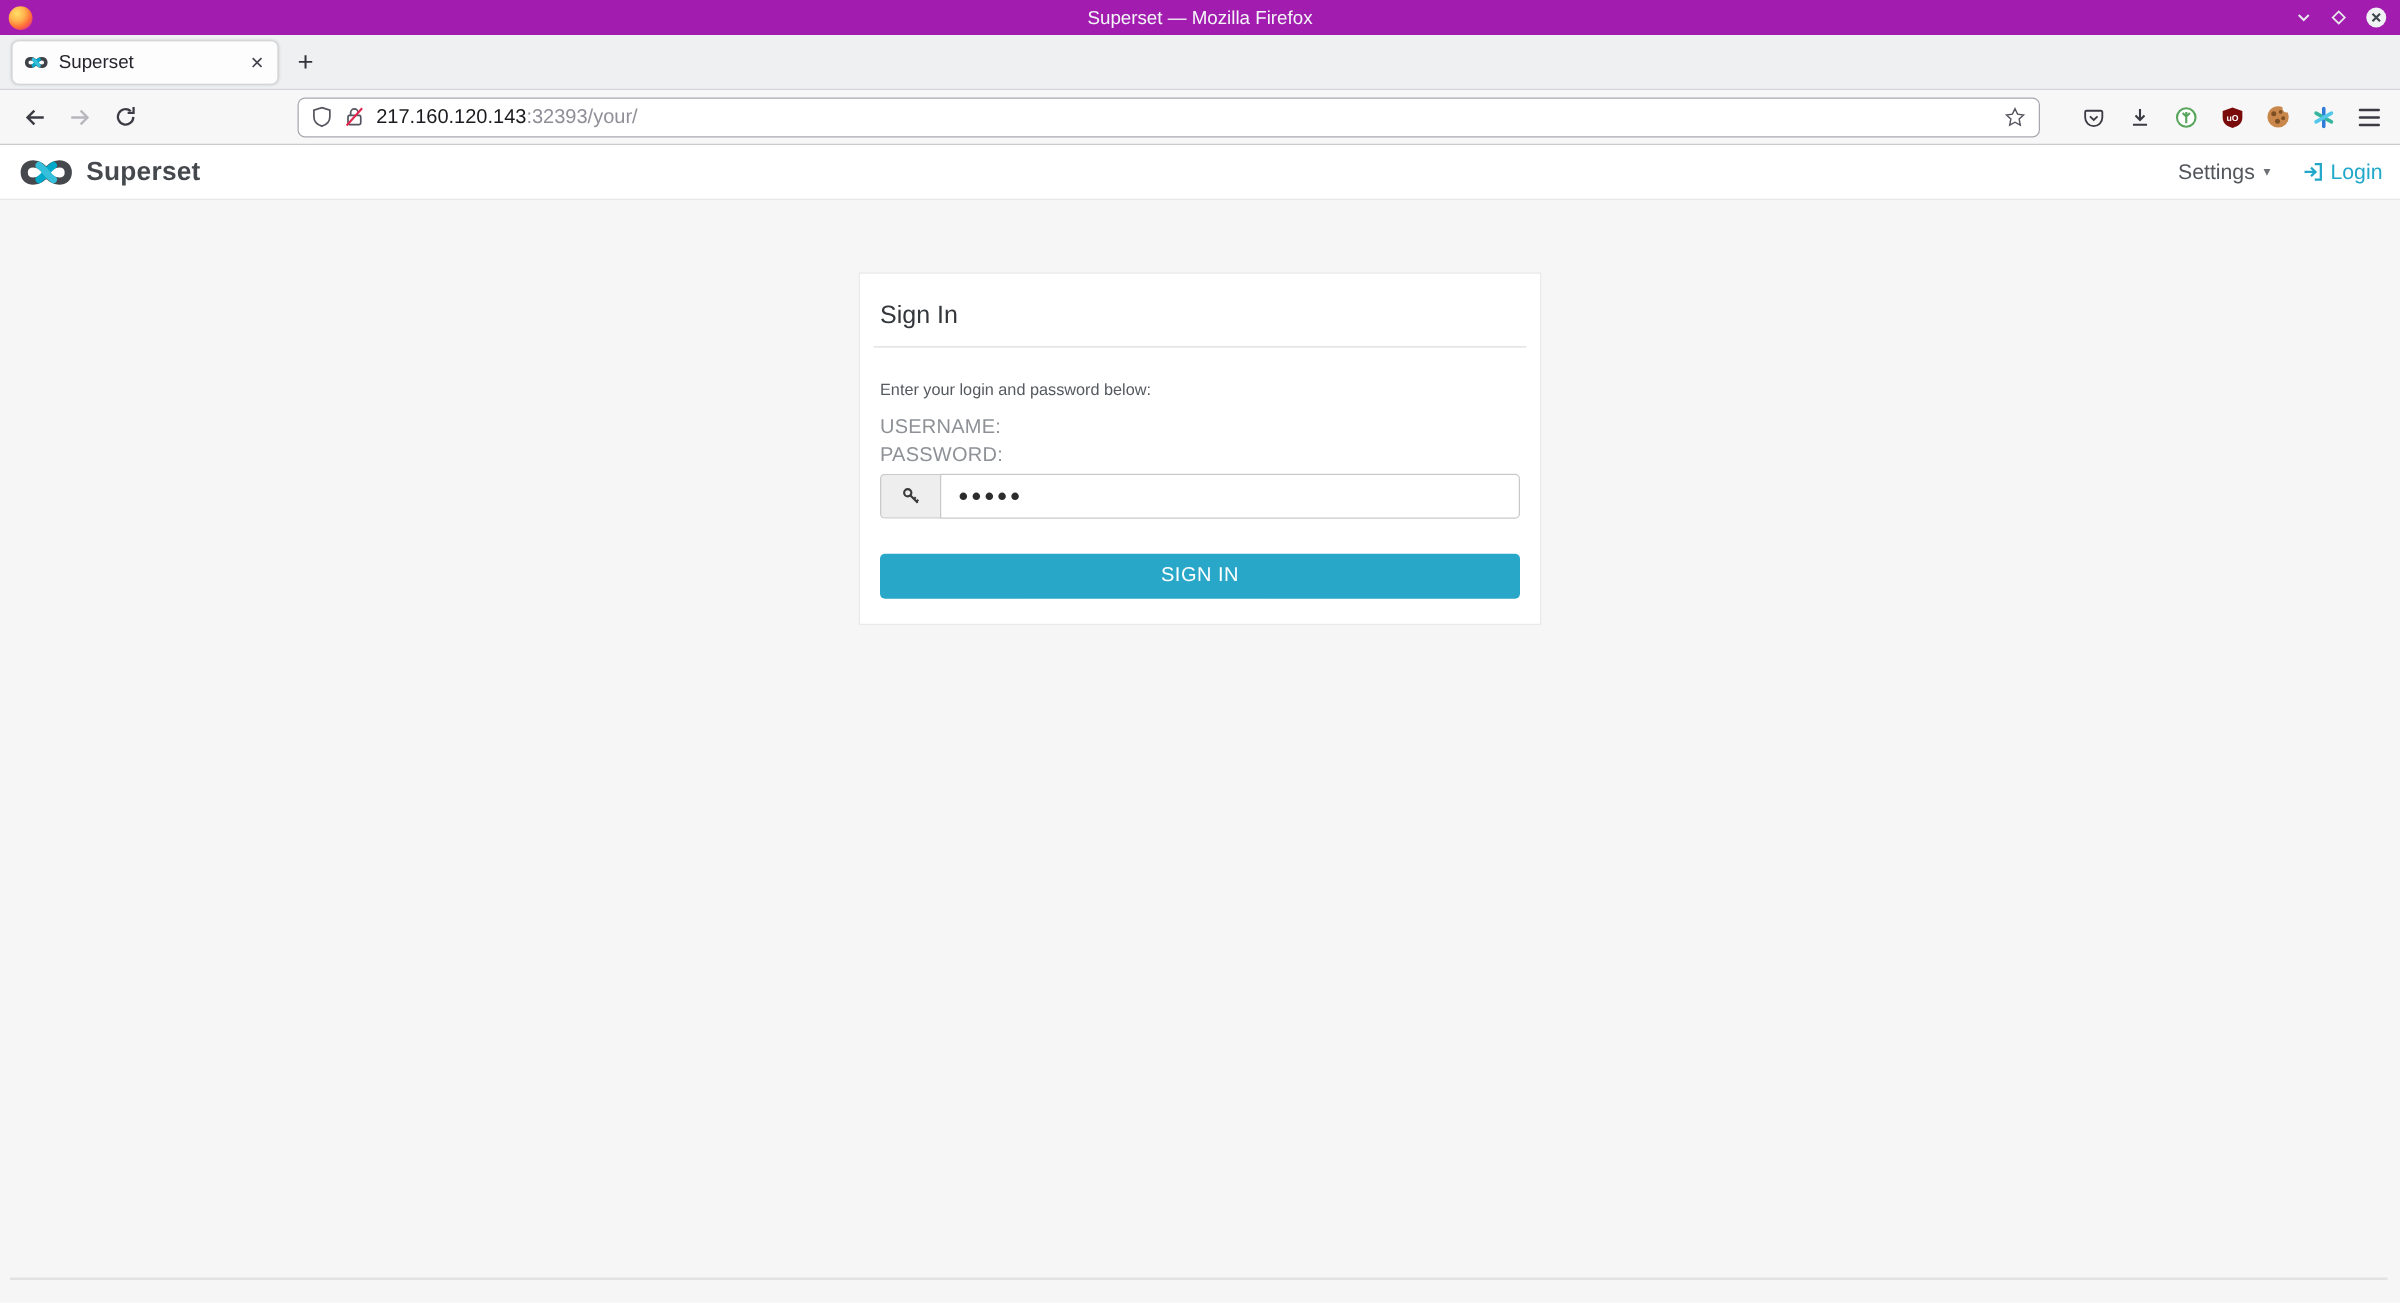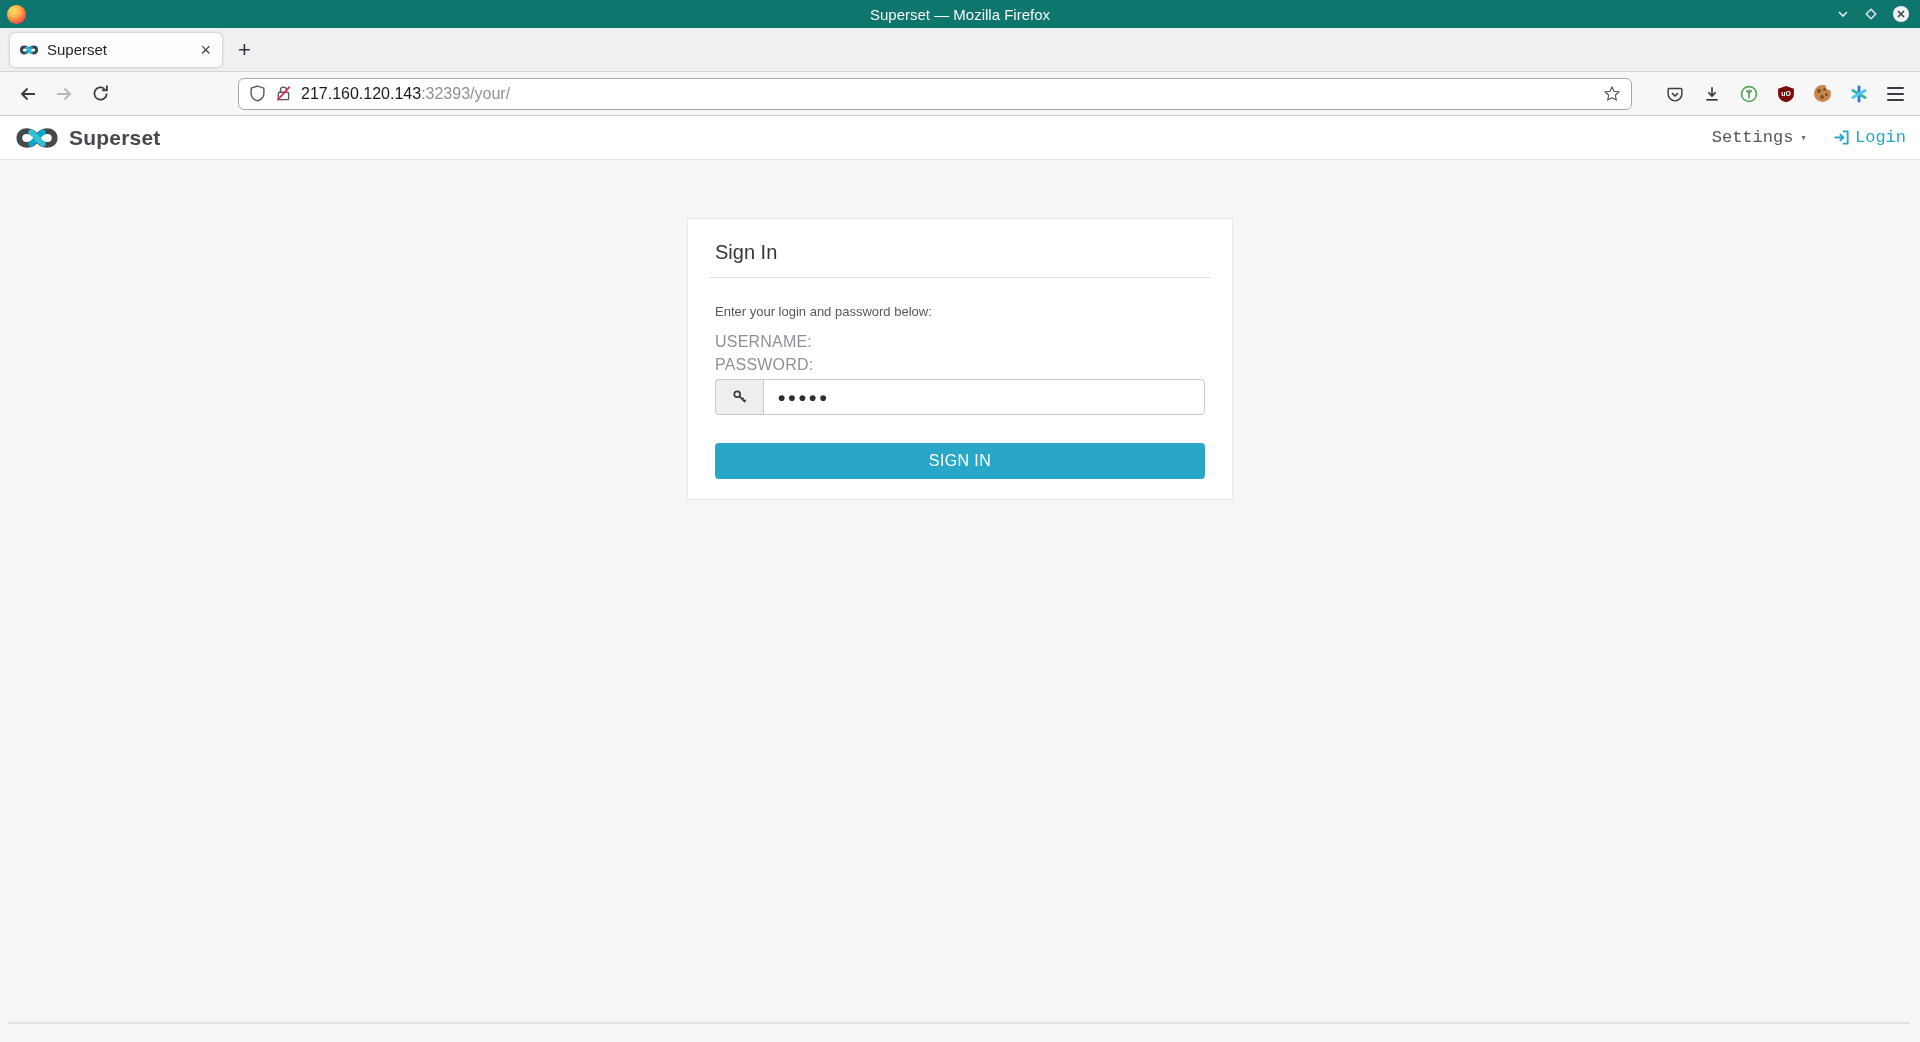--- a/index.html
+++ b/index.html
@@ -1,20 +1,20 @@
 <!DOCTYPE html>
 <html><head>
 <meta charset="utf-8">
 <style>
   * { margin:0; padding:0; box-sizing:border-box; }
   html,body { width:1920px; height:1042px; font-family:"Liberation Sans","DejaVu Sans",sans-serif; }
   .screen { width:1920px; height:1042px; display:flex; flex-direction:column; background:#f6f6f7; overflow:hidden; }
 
   
-  .titlebar { height:28px; background:#0f766e; display:flex; align-items:center; position:relative; flex:0 0 auto; }
+  .titlebar { height:28px; background:#a21caf; display:flex; align-items:center; position:relative; flex:0 0 auto; }
   .ff-logo { width:19px; height:19px; border-radius:50%; margin-left:7px;
              background:radial-gradient(circle at 35% 30%, #ffe066 0%, #ffb14d 35%, #ff7139 60%, #e3337a 85%, #9059ff 100%); }
   .win-title { position:absolute; left:0; right:0; text-align:center; color:#f4f6f8; font-size:15px; }
   .win-controls { margin-left:auto; display:flex; align-items:center; gap:14px; padding-right:10px; z-index:2; }
   .wc { background:none; border:none; cursor:pointer; display:flex; align-items:center; padding:0; }
 
   
   .tabbar { height:44px; background:#eef0f2; display:flex; align-items:center; padding-left:10px; border-bottom:1px solid #d2d4d8; flex:0 0 auto; }
   .tab { width:212px; height:34px; background:#fdfdfe; border-radius:5px; box-shadow:0 0 3px rgba(0,0,0,.28);
          display:flex; align-items:center; padding:0 9px; gap:8px; cursor:pointer; }
@@ -36,28 +36,28 @@
   .cookie .c1{ width:4px;height:4px;left:3px;top:4px; } .cookie .c2{ width:3px;height:3px;left:9px;top:3px; }
   .cookie .c3{ width:4px;height:4px;left:6px;top:10px; } .cookie .c4{ width:3px;height:3px;left:11px;top:8px; }
   .cookie .bite { width:7px; height:7px; background:#f7f7f8; left:12px; top:-2px; }
   .hamburger { display:flex; flex-direction:column; gap:4px; }
   .hamburger span { width:17px; height:2px; background:#3b3b43; border-radius:1px; }
 
   
   .site-navbar { height:44px; background:#ffffff; border-bottom:1px solid #e7e7e9; display:flex; align-items:center; padding:0 14px; flex:0 0 auto; }
   .brand { display:flex; align-items:center; gap:9px; cursor:pointer; }
   .brand-name { font-size:21px; font-weight:700; color:#45494d; letter-spacing:.2px; }
-  .nav-right { margin-left:auto; display:flex; align-items:flex-end; gap:26px;font-family:Liberation Mono, monospace; }
+  .nav-right { margin-left:auto; display:flex; align-items:flex-end; gap:26px; }
   .settings-link { display:flex; align-items:center; gap:7px; font-size:17px; color:#53575b; cursor:pointer; }
   .caret { font-size:11px; color:#6d7175; }
   .login-link { display:flex; align-items:center; gap:5px; font-size:17px; color:#20A7C9; cursor:pointer; }
 
   
   .content { flex:1; position:relative; background:#f6f6f7; }
-  .panel { width:546px; margin:58px auto 0; background:#ffffff; border:1px solid #e9e9e9; border-radius:1px; padding:15px 22px 16px; }
+  .panel { width:546px; margin:58px auto 0; background:#ffffff; border:1px solid #e9e9e9; border-radius:1px; padding:15px 11px 16px; }
   .legend { font-size:20px; color:#33363a; padding:7px 5px 13px; border-bottom:1px solid #dcdcdc; margin-bottom:26px; }
   .instruction { font-size:13px; color:#55595f; margin:0 5px 14px; }
   .field-label { display:block; font-size:16px; color:#8e9297; margin:0 5px 5px; letter-spacing:.2px; }
   .input-group { display:flex; margin:0 5px 8px; position:relative; }
   .addon { width:48px; height:36px; background:#eeeeee; border:1px solid #c9c9c9; border-right:none;
            border-radius:4px 0 0 4px; display:flex; align-items:center; justify-content:center; }
   .field-input { flex:1; height:36px; border:1px solid #c9c9c9; border-radius:0 4px 4px 0; font-size:16px; color:#4a4e52;
                  padding:0 12px 0 14px; outline:none; font-family:"Liberation Sans","DejaVu Sans",sans-serif; background:#fff; }
   .pwd { font-size:21px; font-weight:700; letter-spacing:3px; color:#2c2c2c; padding-top:2px; }
   .pm-badge { position:absolute; right:5px; top:50%; transform:translateY(-50%); width:26px; height:26px; border-radius:50%;

